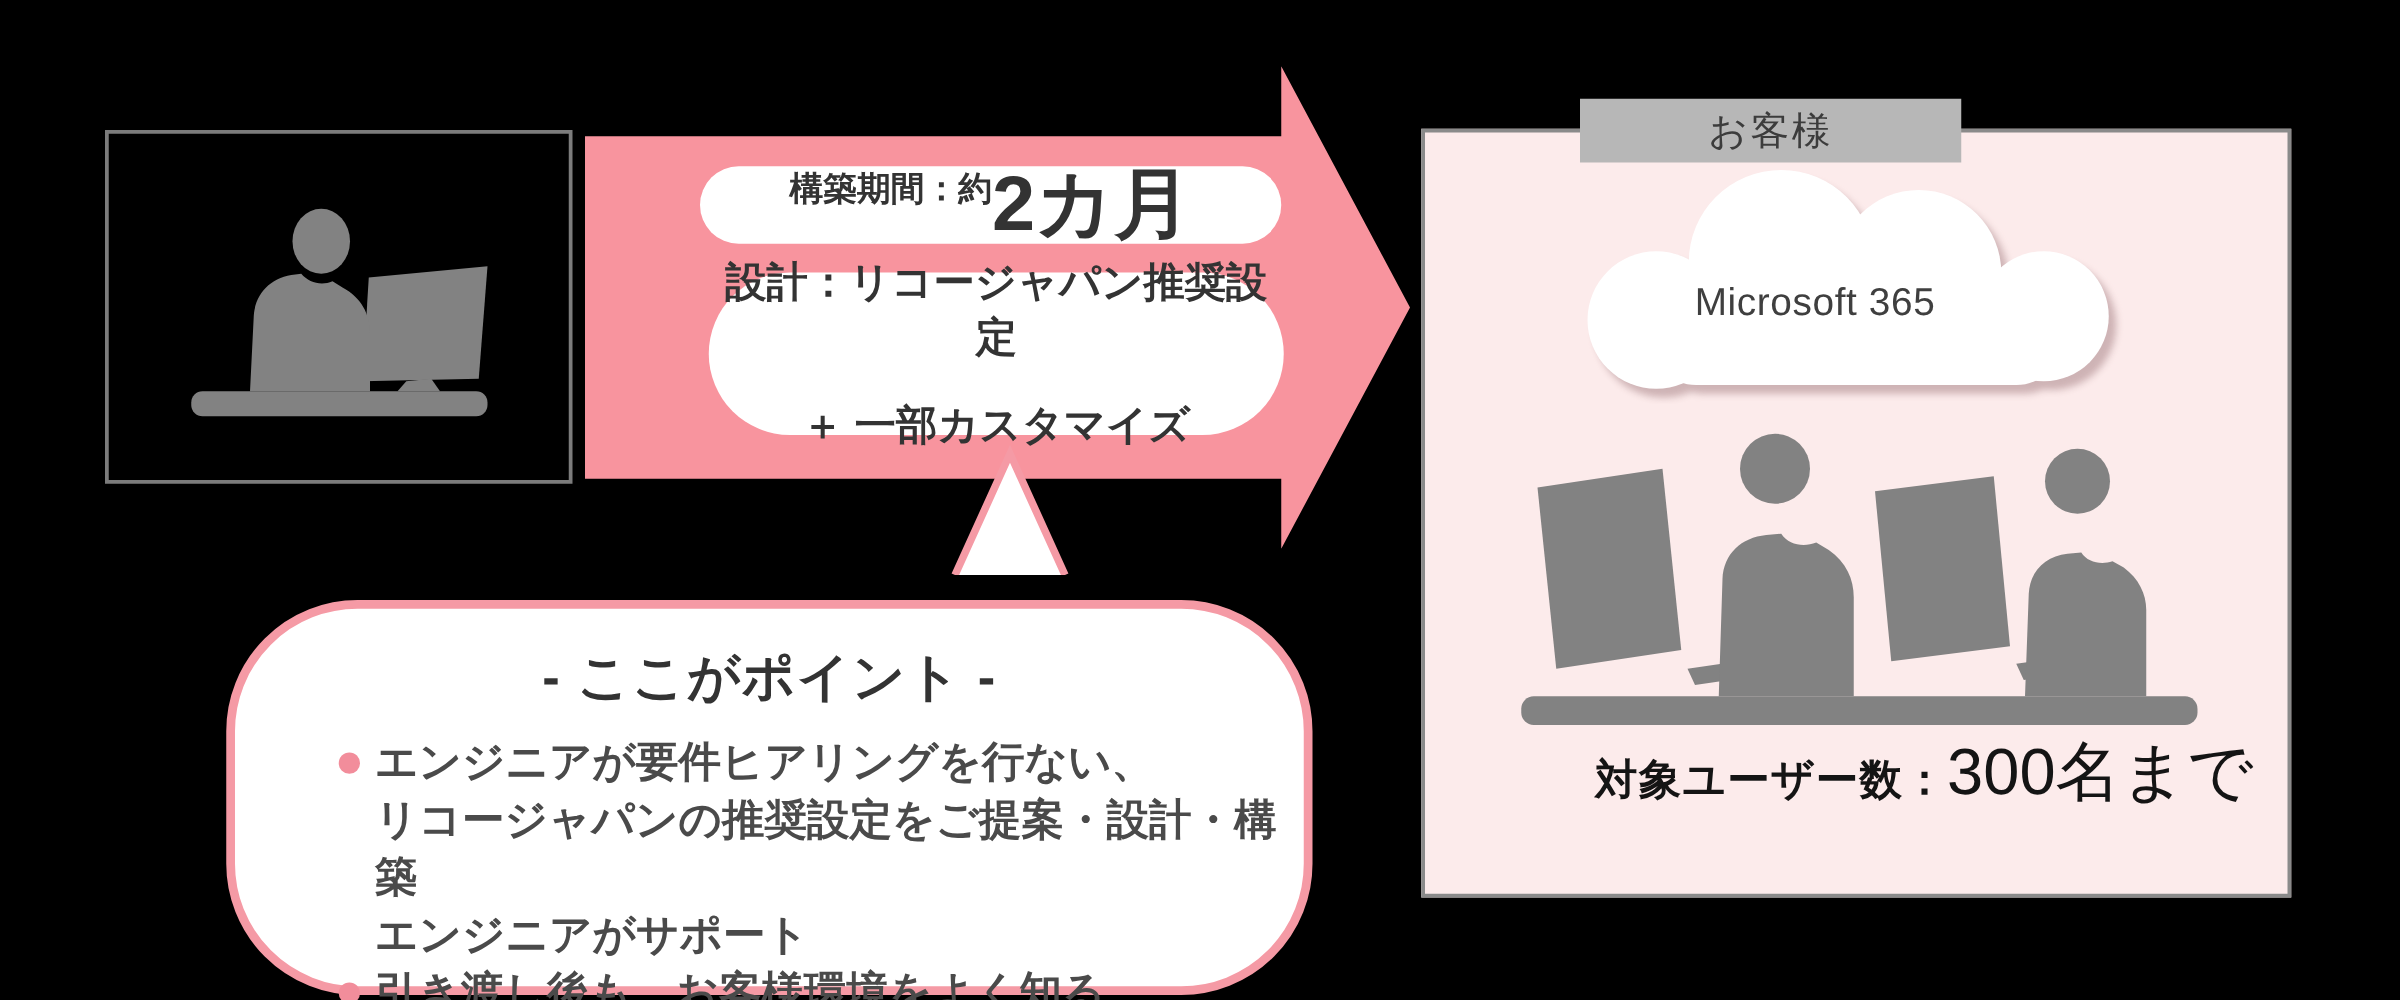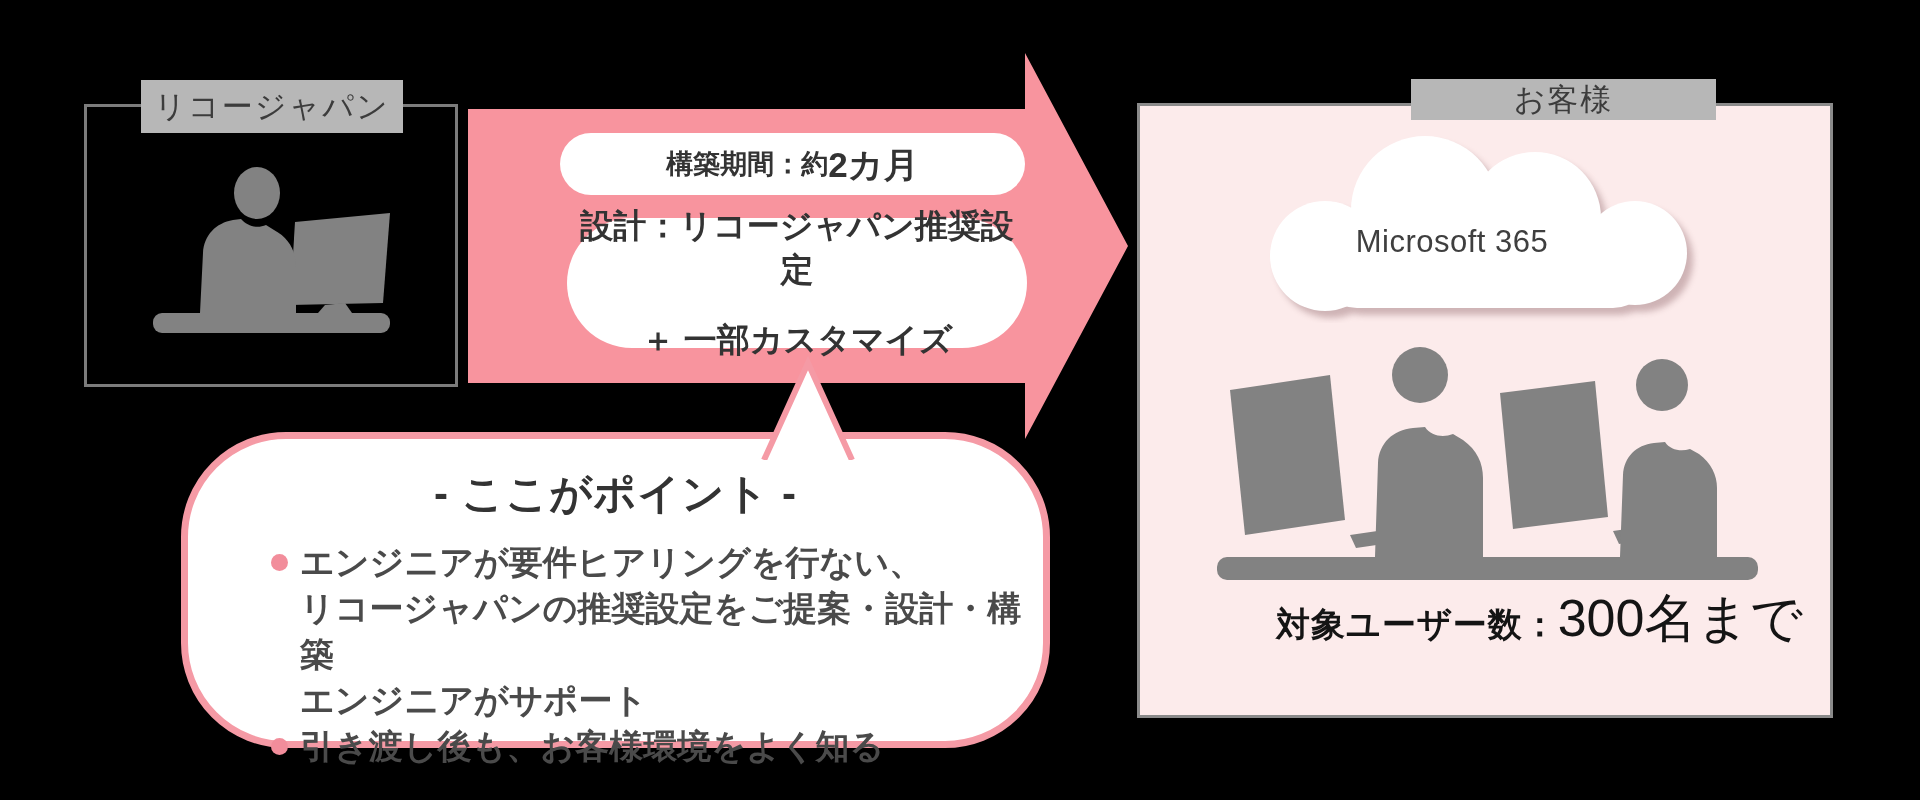--- a/index.html
+++ b/index.html
@@ -17,27 +17,27 @@
     font-size:31px;letter-spacing:2px;z-index:5;
   }
 
   
   .pill{
     background:#fff;color:#333;display:flex;align-items:center;justify-content:center;
     box-sizing:border-box;z-index:3;
   }
   .pill1{border-radius:31px;}
   .pill1 .lbl{font-weight:700;font-size:27px;}
-  .pill1 .val{font-weight:700;font-size:35px;line-height:1;}
-  .pill1 .row{display:flex;align-items:center;}
+  .pill1 .val{font-weight:700;font-size:62px;line-height:1;}
+  .pill1 .row{display:flex;align-items:flex-start;}
   .pill2{border-radius:65px;flex-direction:column;font-weight:700;font-size:33px;line-height:1.35;text-align:center;}
 
   
   .bubble{
-    background:#fff;border:7px solid #F59AA5;border-radius:105px;box-sizing:border-box;z-index:4;
+    background:#fff;border:7px solid #F59AA5;border-radius:105px;box-sizing:border-box;z-index:4;margin-top:48px;
   }
   .bubble-title{
     text-align:center;font-weight:800;font-size:42px;color:#333;margin-top:27px;letter-spacing:1px;
   }
   .bubble-list{margin-top:17px;padding-left:112px;color:#4a4a4a;font-size:34px;line-height:46px;font-weight:bold;}
   .b-line{position:relative;}
   .dot{
     position:absolute;left:-29px;top:15px;width:17px;height:17px;border-radius:50%;
     background:#F28D9B;display:inline-block;
   }
@@ -55,23 +55,20 @@
   svg{display:block;}
   .sil{fill:#828282;}
   .cloud-shape{fill:#ffffff;}
 </style>
 </head>
 <body>
 
 <div class="stage">
 
   <div class="abs frame-box" style="left:84px;top:104px;width:374px;height:283px;"></div>
-  <div class="abs label-band" style="left:141px;top:80px;width:262px;height:53px;">
-    <span>リコージャパン</span>
-  </div>
 
   <svg class="abs" style="left:140px;top:145px;z-index:2;" width="320" height="190" viewBox="0 0 320 190">
     <polygon class="sil" points="155,77 250,68 243,158 150,160"></polygon>
     <polygon class="sil" points="185,160 205,158 212,168 178,168"></polygon>
     <ellipse class="sil" cx="117" cy="48" rx="23" ry="26"></ellipse>
     <path class="sil" d="M60,168 L63,108 C64,90 76,78 93,75 L101,74 C107,81 117,84 126,80 L134,85 C149,93 156,106 156,122 L156,168 Z"></path>
     <rect class="sil" x="13" y="168" width="237" height="20" rx="9"></rect>
   </svg>
 
   <svg class="abs" style="left:468px;top:53px;z-index:1;" width="660" height="386" viewBox="0 0 660 386">
@@ -107,21 +104,21 @@
         <span>引き渡し後も、お客様環境をよく知る</span>
       </div>
     </div>
   </div>
 
   <svg class="abs" style="left:760px;top:355px;z-index:5;" width="100" height="105" viewBox="0 0 100 105">
     <path d="M4,105 L48,8 L92,105" fill="#ffffff" stroke="#F59AA5" stroke-width="6"></path>
   </svg>
 
   <div class="abs customer-box" style="left:1137px;top:103px;width:696px;height:615px;"></div>
-  <div class="abs label-band" style="left:1411px;top:79px;width:305px;height:41px;font-family:Liberation Mono, monospace;">
+  <div class="abs label-band" style="left:1264px;top:79px;width:305px;height:51px;font-family:Liberation Mono, monospace;">
     <span>お客様</span>
   </div>
 
   <svg class="abs" style="left:1240px;top:128px;z-index:5;" width="480" height="195" viewBox="0 0 480 195">
     <g style="filter:drop-shadow(6px 7px 3px rgba(150,110,115,0.45));">
       <circle class="cloud-shape" cx="85" cy="128" r="55"></circle>
       <circle class="cloud-shape" cx="185" cy="82" r="74"></circle>
       <circle class="cloud-shape" cx="295" cy="90" r="66"></circle>
       <circle class="cloud-shape" cx="395" cy="125" r="52"></circle>
       <rect class="cloud-shape" x="80" y="105" width="330" height="75" rx="37"></rect>

